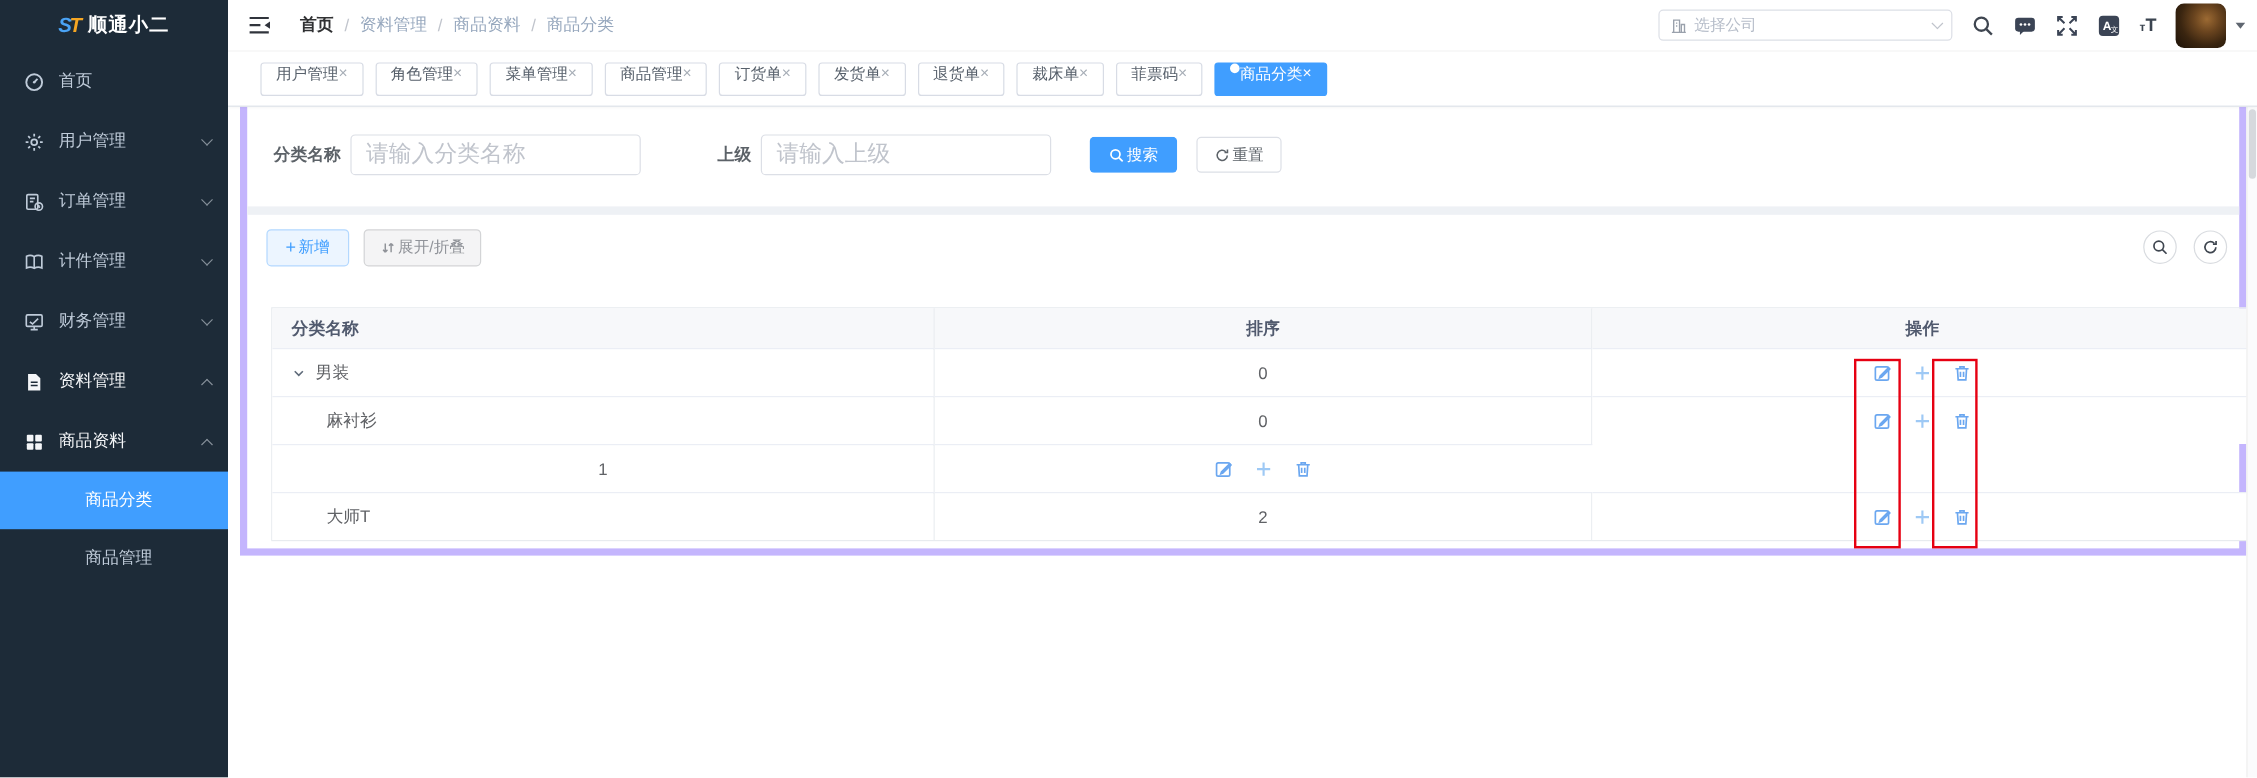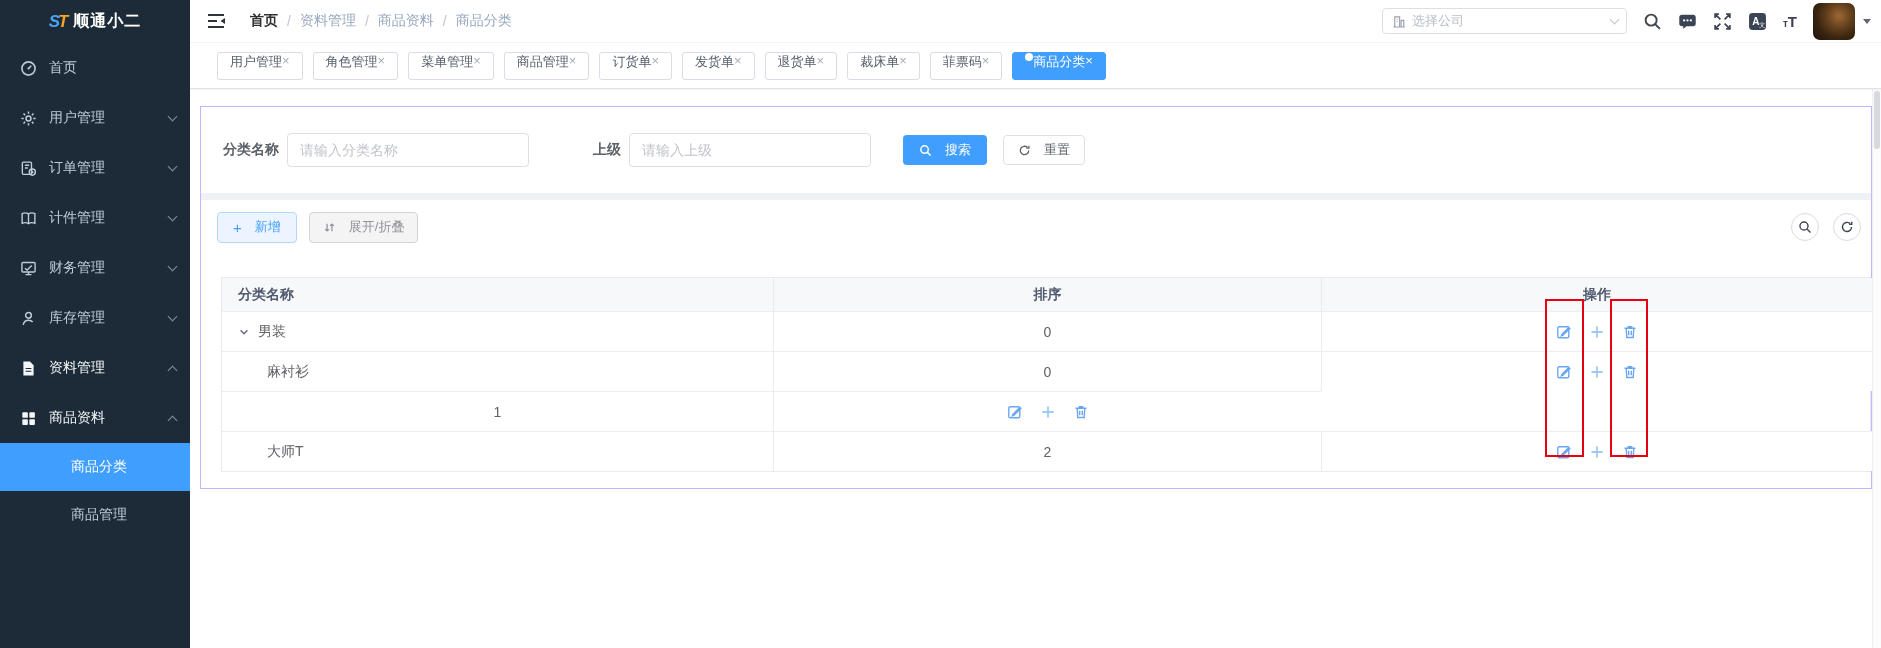--- a/index.html
+++ b/index.html
@@ -43,27 +43,27 @@
 
   
   .tabsbar { position:absolute; left:190px; top:43px; width:1691px; height:46px; background:#fff; border-bottom:1px solid #dde2e8; box-shadow:0 1px 3px rgba(0,0,0,.05); display:flex; align-items:center; padding-left:27px; gap:10px; z-index:3; }
   .tab { height:28px; display:inline-flex; align-items:flex-start; padding:0 12px; border:1px solid #d8dce5; border-radius:3px; background:#fff; color:#57606b; font-size:13px; gap:0; cursor:pointer; white-space:nowrap; }
   .tab .x { color:#a6adb6; font-size:13px; }
   .tab.active { background:#409eff; border-color:#409eff; color:#fff; }
   .tab.active .x { color:#fff; }
   .tab .dot { width:8px; height:8px; border-radius:50%; background:#fff; }
 
   
-  .card { position:absolute; left:200px; top:106px; width:1672px; height:383px; background:#fff; border:1px solid #c4b5fd; z-index:1; }
+  .card { position:absolute; left:200px; top:80px; width:1672px; height:383px; background:#fff; border:6px solid #c4b5fd; z-index:1; }
   .filter-row { position:absolute; left:0; top:0; right:0; height:86px; display:flex; align-items:center; padding-left:22px; }
   .f-label { font-size:14px; font-weight:bold; color:#5c6268; }
-  .f-input { width:242px; height:34px; border:1px solid #dcdfe6; border-radius:4px; padding:12px 12px; font-size:14px; color:#606266; outline:none; font-family:inherit; }
+  .f-input { width:242px; height:34px; border:1px solid #dcdfe6; border-radius:4px; padding:12px 12px; font-size:19px; color:#606266; outline:none; font-family:inherit; }
   .f-input::placeholder { color:#c0c4cc; }
   .ml8 { margin-left:8px; } .ml16 { margin-left:16px; } .ml32 { margin-left:32px; } .ml64 { margin-left:64px; }
-  .btn { height:30px; border-radius:4px; font-size:13px; display:inline-flex; align-items:center; justify-content:center; gap:13px; cursor:pointer; border:1px solid transparent; font-family:inherit; }
+  .btn { height:30px; border-radius:4px; font-size:13px; display:inline-flex; align-items:center; justify-content:center; gap:2px; cursor:pointer; border:1px solid transparent; font-family:inherit; }
   .btn-primary { background:#409eff; color:#fff; padding:0 15px; }
   .btn-plain { background:#fff; border-color:#dcdfe6; color:#5c6268; padding:0 14px; }
   .divider { position:absolute; left:0; right:0; top:86px; height:7px; background:#eef1f5; }
   .toolbar { position:absolute; left:16px; right:10px; top:104px; height:32px; display:flex; align-items:center; }
   .btn-add { background:#ecf5ff; border-color:#b3d8ff; color:#409eff; height:31px; padding:0 15px; }
   .btn-toggle { background:#f4f4f5; border-color:#d3d4d6; color:#909399; height:31px; padding:0 13px; margin-left:12px; }
   .toolbar-right { margin-left:auto; display:flex; gap:14px; }
   .circle-btn { width:28px; height:28px; border-radius:50%; border:1px solid #d9dce0; background:#fff; display:flex; align-items:center; justify-content:center; color:#5f6670; cursor:pointer; }
 
   
@@ -150,30 +150,20 @@
         <svg viewBox="0 0 16 16" fill="none" stroke="currentColor" stroke-width="1.3">
             <rect x="1.8" y="2.3" width="12.4" height="9" rx="1"></rect>
             <path d="M4.6 7.8l2.1 1.6 4.4-4.2"></path>
             <path d="M8 11.3v2.2M5.2 13.8h5.6"></path>
           </svg>
       </span>
       <span class="lbl">财务管理</span>
       <span class="chev"></span>
     </div>
 
-    <div class="mi">
-      <span class="ic">
-        <svg viewBox="0 0 16 16" fill="none" stroke="currentColor" stroke-width="1.4">
-            <circle cx="8" cy="5" r="2.7"></circle>
-            <path d="M3 14c.6-3 2.5-4.4 5-4.4 1.7 0 3 .6 3.9 1.7"></path>
-          </svg>
-      </span>
-      <span class="lbl">库存管理</span>
-      <span class="chev"></span>
-    </div>
 
     <div class="mi parent-open">
       <span class="ic">
         <svg viewBox="0 0 16 16">
             <path d="M3.2 1.5h6.2l3.4 3.4v9.6H3.2z" fill="currentColor"></path>
             <path d="M5.3 8h5.4M5.3 10.6h5.4" stroke="#1d2b38" stroke-width="1.1"></path>
           </svg>
       </span>
       <span class="lbl">资料管理</span>
       <span class="chev up"></span>

